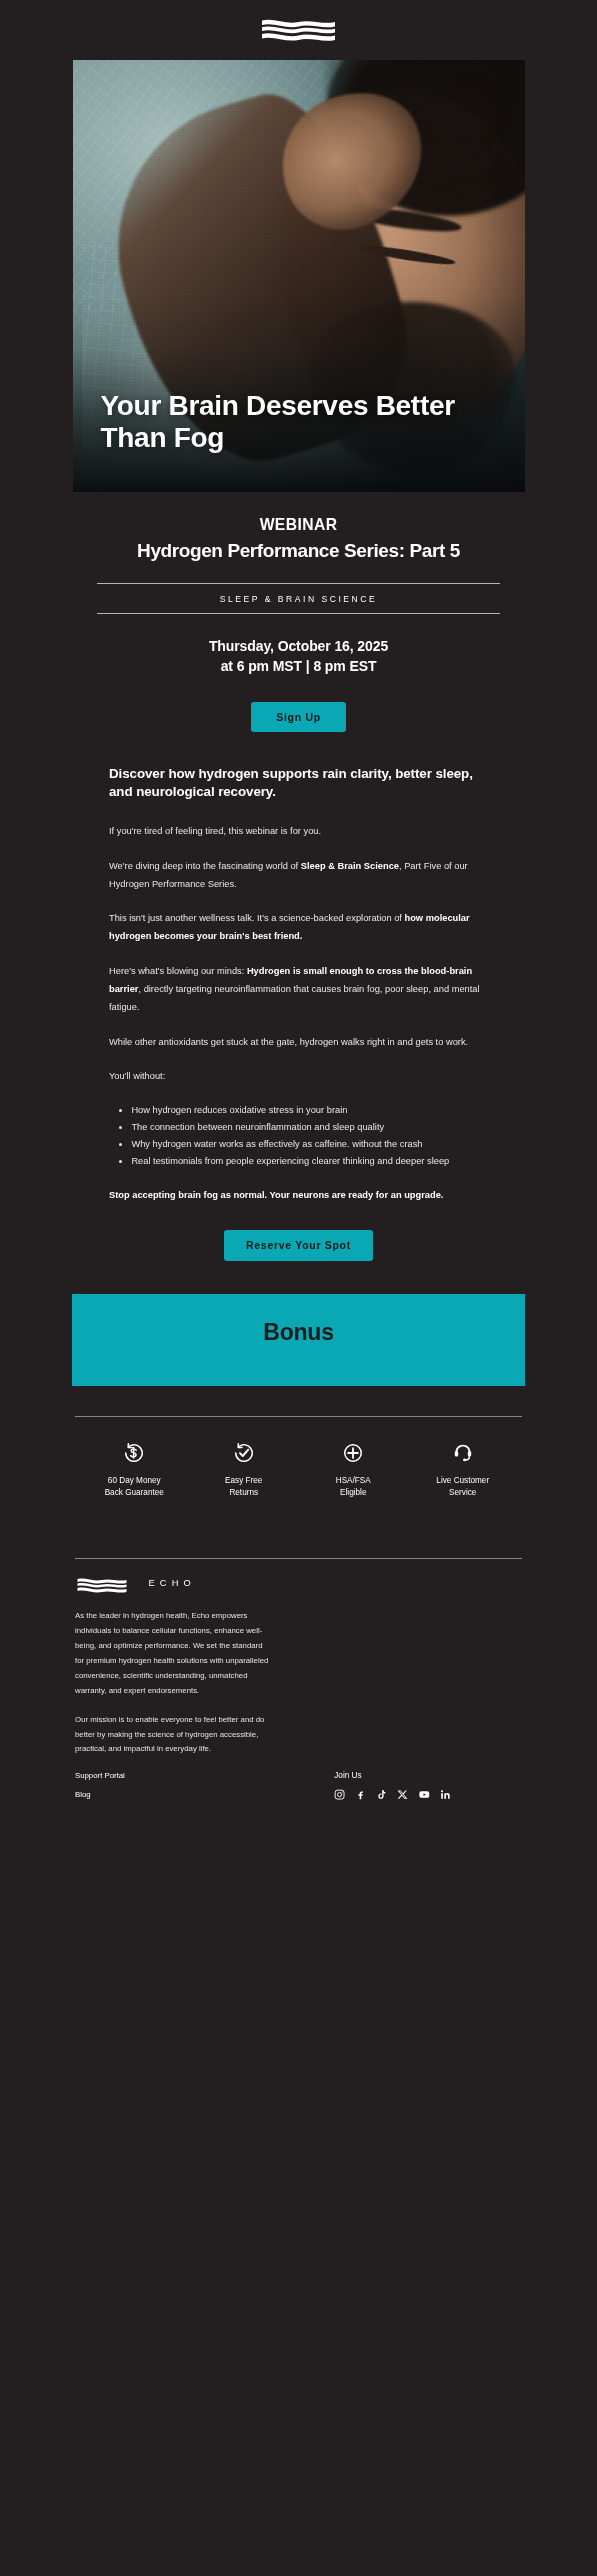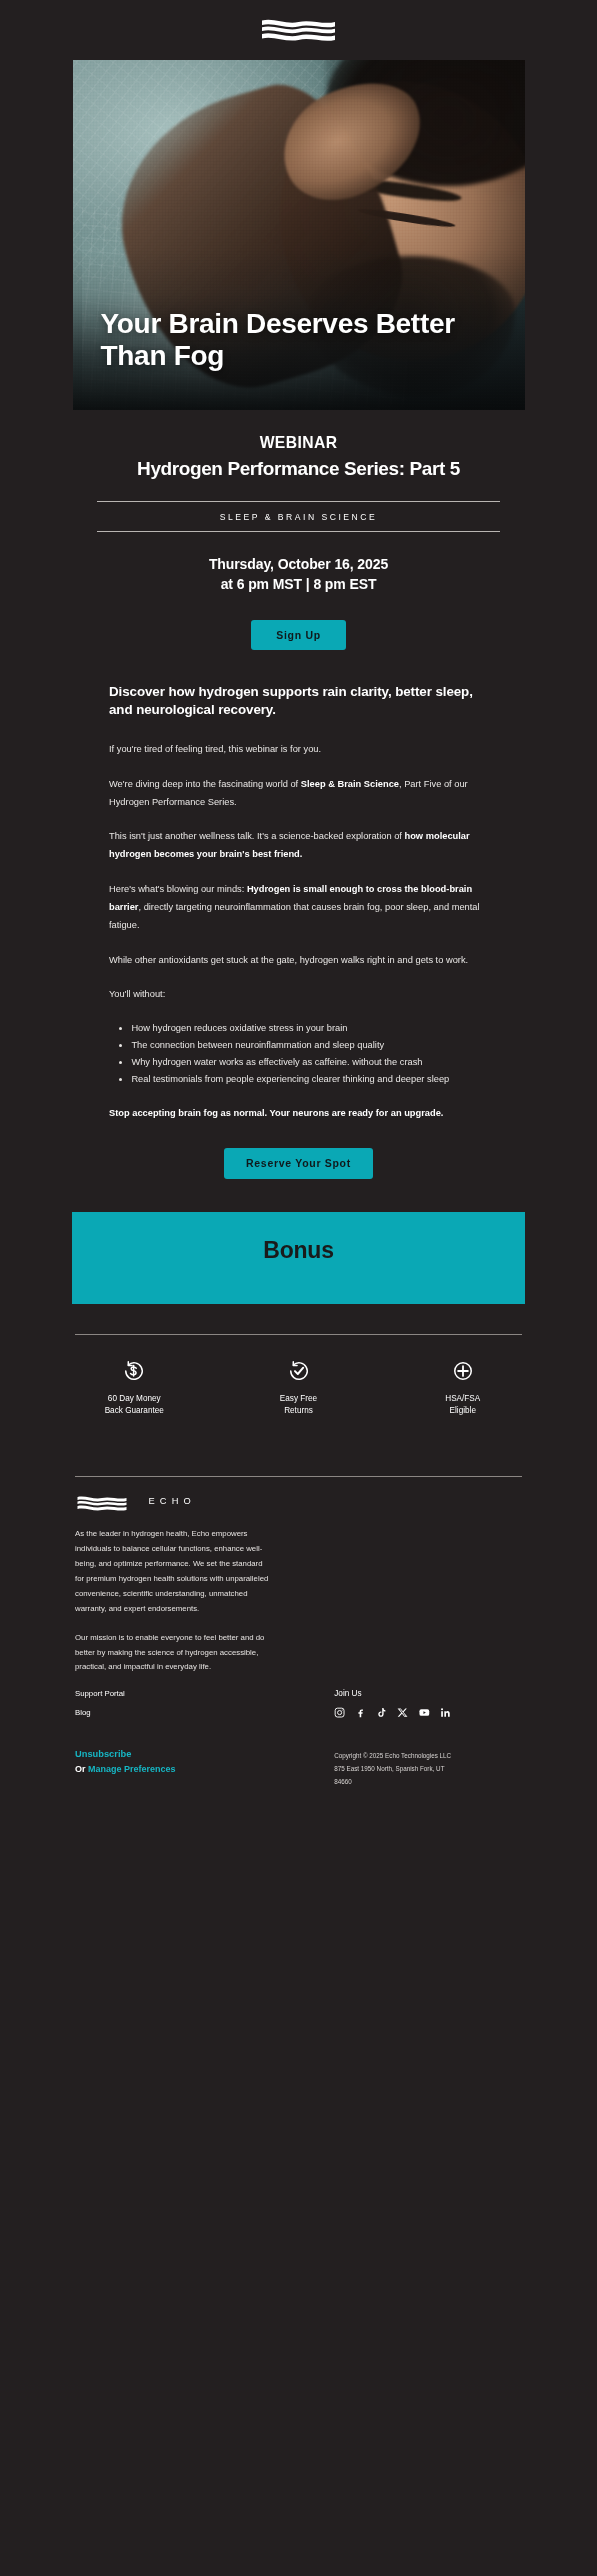--- a/index.html
+++ b/index.html
@@ -17,21 +17,21 @@
   .header-bar {
     height: 60px;
     display: flex; align-items: center; justify-content: center;
   }
   .wave-logo { width: 73px; height: 22.4px; display: block; }
 
   
   .hero {
     position: relative;
     width: 452px;
-    height: 350px;
+    height: 432px;
     margin: 0 auto;
     overflow: hidden;
     background: #1b2526;
   }
   .hero-photo { position: absolute; inset: 0; }
   
   .ph-sheet {
     position: absolute; inset: 0;
     background:
       linear-gradient(118deg, #7f9a99 0%, #6e8b8a 22%, #4e6c6b 44%, #2c3f42 68%, #1b2628 100%);
@@ -369,20 +369,35 @@
             <circle cx="16" cy="16" r="11"></circle>
             <path d="M16 9.5 L16 22.5 M9.5 16 L22.5 16" stroke-linecap="round" stroke-width="2.4"></path>
           </svg>
         </div>
         <div class="perk-label">
           <div>HSA/FSA</div>
           <div>Eligible</div>
         </div>
       </div>
 
+      <div class="perk">
+        <div class="perk-icon">
+          <svg width="24" height="24" viewBox="0 0 32 32" fill="#ffffff">
+            <path d="M16 5c-5.6 0-10 4.2-10 9.6V19h2.6V14.6C8.6 10.3 11.9 7.3 16 7.3s7.4 3 7.4 7.3V19H26v-4.4C26 9.2 21.6 5 16 5z"></path>
+            <rect x="5" y="13.4" width="4.6" height="7.4" rx="2.2"></rect>
+            <rect x="22.4" y="13.4" width="4.6" height="7.4" rx="2.2"></rect>
+            <path d="M23.4 20.2v1.2c0 1.7-1.5 3-3.4 3h-1.4v2h1.4c3 0 5.4-2.2 5.4-5v-1.2z"></path>
+            <circle cx="18" cy="25.2" r="1.9"></circle>
+          </svg>
+        </div>
+        <div class="perk-label">
+          <div>Live Customer</div>
+          <div>Service</div>
+        </div>
+      </div>
 
     </div>
   </div>
 
   <div class="footer">
     <div style="height:31px"></div>
     <hr class="hr-light2">
 
     <div class="foot-logo">
       <span>
@@ -440,27 +455,16 @@
             <svg width="11.2" height="11.2" viewBox="0 0 24 24" fill="#ffffff">
               <rect x="2.6" y="9" width="3.6" height="12"></rect>
               <circle cx="4.4" cy="4.8" r="2.2"></circle>
               <path d="M9.3 9h3.4v1.7c.6-1.1 1.9-2 3.7-2 3 0 4.4 1.9 4.4 5.3V21h-3.6v-6.2c0-1.8-.7-2.7-2.1-2.7s-2.2 1-2.2 2.8V21H9.3z"></path>
             </svg>
           </span>
         </div>
       </div>
     </div>
 
-    <div class="bottom-row">
-      <div class="bottom-left">
-        <a class="unsub" href="#">Unsubscribe</a>
-        <div class="orline"><span>Or </span><a href="#">Manage Preferences</a></div>
-      </div>
-      <div class="bottom-right">
-        <div class="copy">Copyright © 2025 Echo Technologies LLC</div>
-        <div class="copy">875 East 1950 North, Spanish Fork, UT</div>
-        <div class="copy">84660</div>
-      </div>
-    </div>
   </div>
 
 </div>
 
 
 </body></html>

